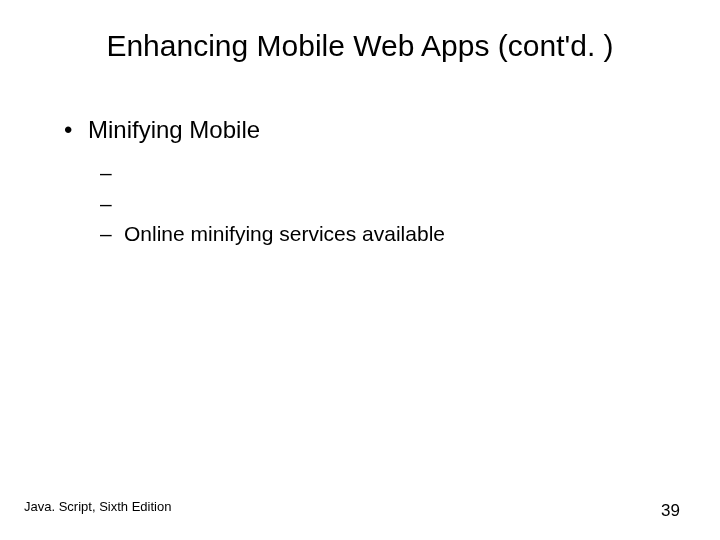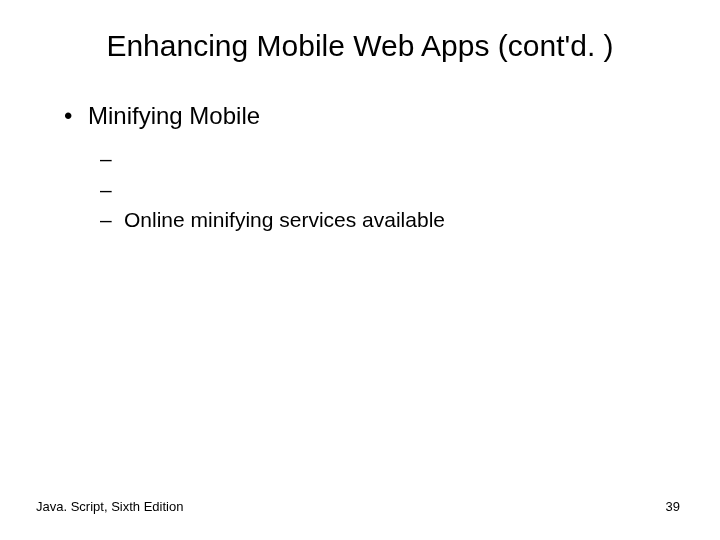--- a/index.html
+++ b/index.html
@@ -19,21 +19,21 @@
     .slide {
       width: 100%;
       height: 100%;
       padding: 28px 50px 24px 50px;
       position: relative;
     }
     .title {
       font-size: 30px;
       font-weight: 400;
       text-align: center;
-      margin-bottom: 36px;
+      margin-bottom: 50px;
       line-height: 1.2;
     }
     .content {
       padding-left: 10px;
     }
     .level-1 {
       margin-bottom: 14px;
     }
     .level-1-item {
       display: flex;
@@ -56,29 +56,29 @@
       font-size: 21px;
       line-height: 1.35;
       margin-bottom: 2px;
     }
     .level-2-bullet {
       width: 24px;
       flex-shrink: 0;
     }
     .footer-left {
       position: absolute;
-      left: 36px;
+      left: 24px;
       bottom: 26px;
       font-size: 13px;
     }
     .footer-right {
       position: absolute;
       right: 40px;
-      bottom: 26px;
-      font-size: 13px;
+      bottom: 19px;
+      font-size: 17px;
     }
   </style>
 </head>
 <body>
 
 <div class="slide">
   <h1 class="title">Enhancing Mobile Web Apps (cont'd. )</h1>
 
   <div class="content">
     <div class="level-1">

